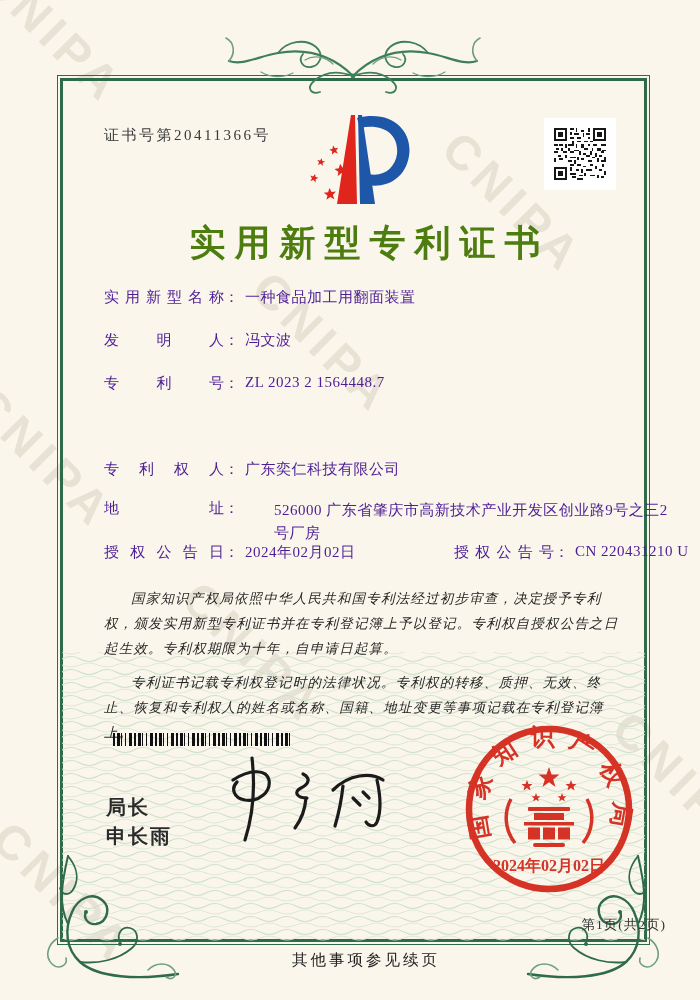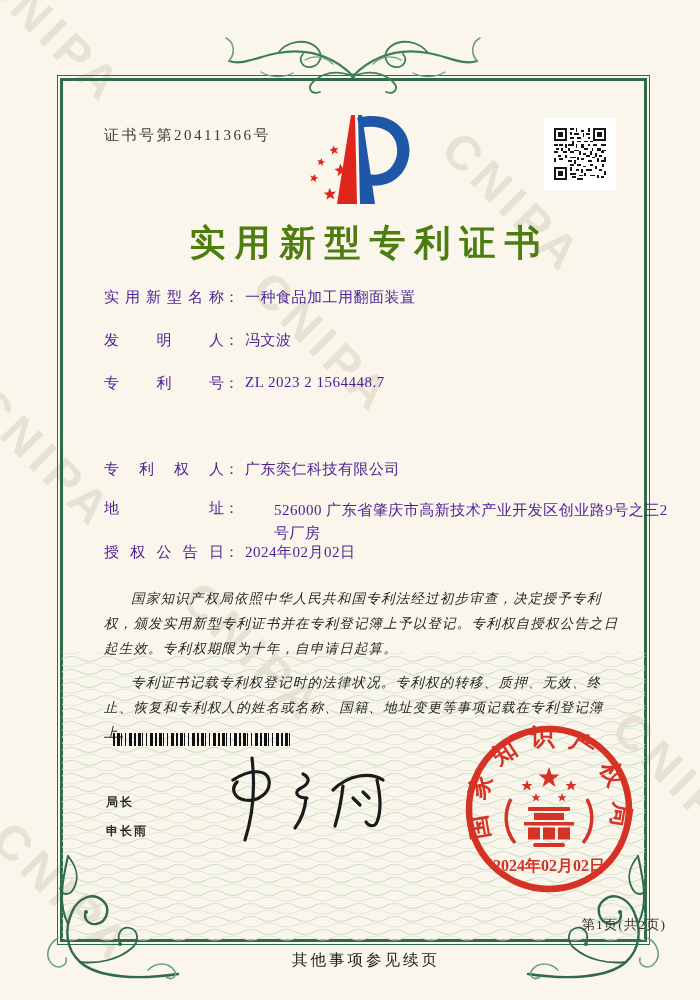--- a/index.html
+++ b/index.html
@@ -58,21 +58,21 @@
     position:absolute; left:97px; top:733px; width:180px; height:13px;
     background:repeating-linear-gradient(90deg,
       #101012 0 2px, rgba(0,0,0,0) 2px 4px,
       #101012 4px 7px, rgba(0,0,0,0) 7px 8px,
       #101012 8px 9px, rgba(0,0,0,0) 9px 12px,
       #101012 12px 13px, rgba(0,0,0,0) 13px 16px,
       #101012 16px 19px, rgba(0,0,0,0) 19px 21px);
   }
   .director-title, .director-name {
     position:absolute; left:90px; font-family:Liberation Mono, monospace;
-    font-size:12px; font-weight:bold; color:#2B2B2B; letter-spacing:2px;
+    font-size:20px; font-weight:bold; color:#2B2B2B; letter-spacing:2px;
   }
   .director-title { top:794px; }
   .director-name  { top:823px; }
   .signature { position:absolute; left:195px; top:750px; }
   .seal { position:absolute; left:438px; top:714px; opacity:0.95; }
   .page-num {
     position:absolute; left:57px; top:916px; width:593px; text-align:right;
     font-size:13.5px; letter-spacing:1px; color:#333;
   }
   .continuation {
@@ -193,20 +193,23 @@
       <span class="flabel">专利号</span><span class="fcolon">：</span><span class="fvalue">ZL 2023 2 1564448.7</span>
     </div>
     <div class="frow" style="top:460px;">
       <span class="flabel">专利权人</span><span class="fcolon">：</span><span class="fvalue">广东奕仁科技有限公司</span>
     </div>
     <div class="frow" style="top:499px;">
       <span class="flabel">地址</span><span class="fcolon">：</span><span class="fvalue wrap">526000 广东省肇庆市高新技术产业开发区创业路9号之三2号厂房</span>
     </div>
     <div class="frow" style="top:543px; width:560px;">
       <span class="flabel">授权公告日</span><span class="fcolon">：</span><span class="fvalue">2024年02月02日</span>
+      <span class="pair2">
+        <span class="flabel2">授权公告号</span><span class="fcolon">：</span><span class="fvalue">CN 220431210 U</span>
+      </span>
     </div>
 
     <div class="body-text">
       <p>国家知识产权局依照中华人民共和国专利法经过初步审查，决定授予专利权，颁发实用新型专利证书并在专利登记簿上予以登记。专利权自授权公告之日起生效。专利权期限为十年，自申请日起算。</p>
       <p>专利证书记载专利权登记时的法律状况。专利权的转移、质押、无效、终止、恢复和专利权人的姓名或名称、国籍、地址变更等事项记载在专利登记簿上。</p>
     </div>
 
     <div class="barcode"></div>
 
     <div class="director-title">局长</div>

